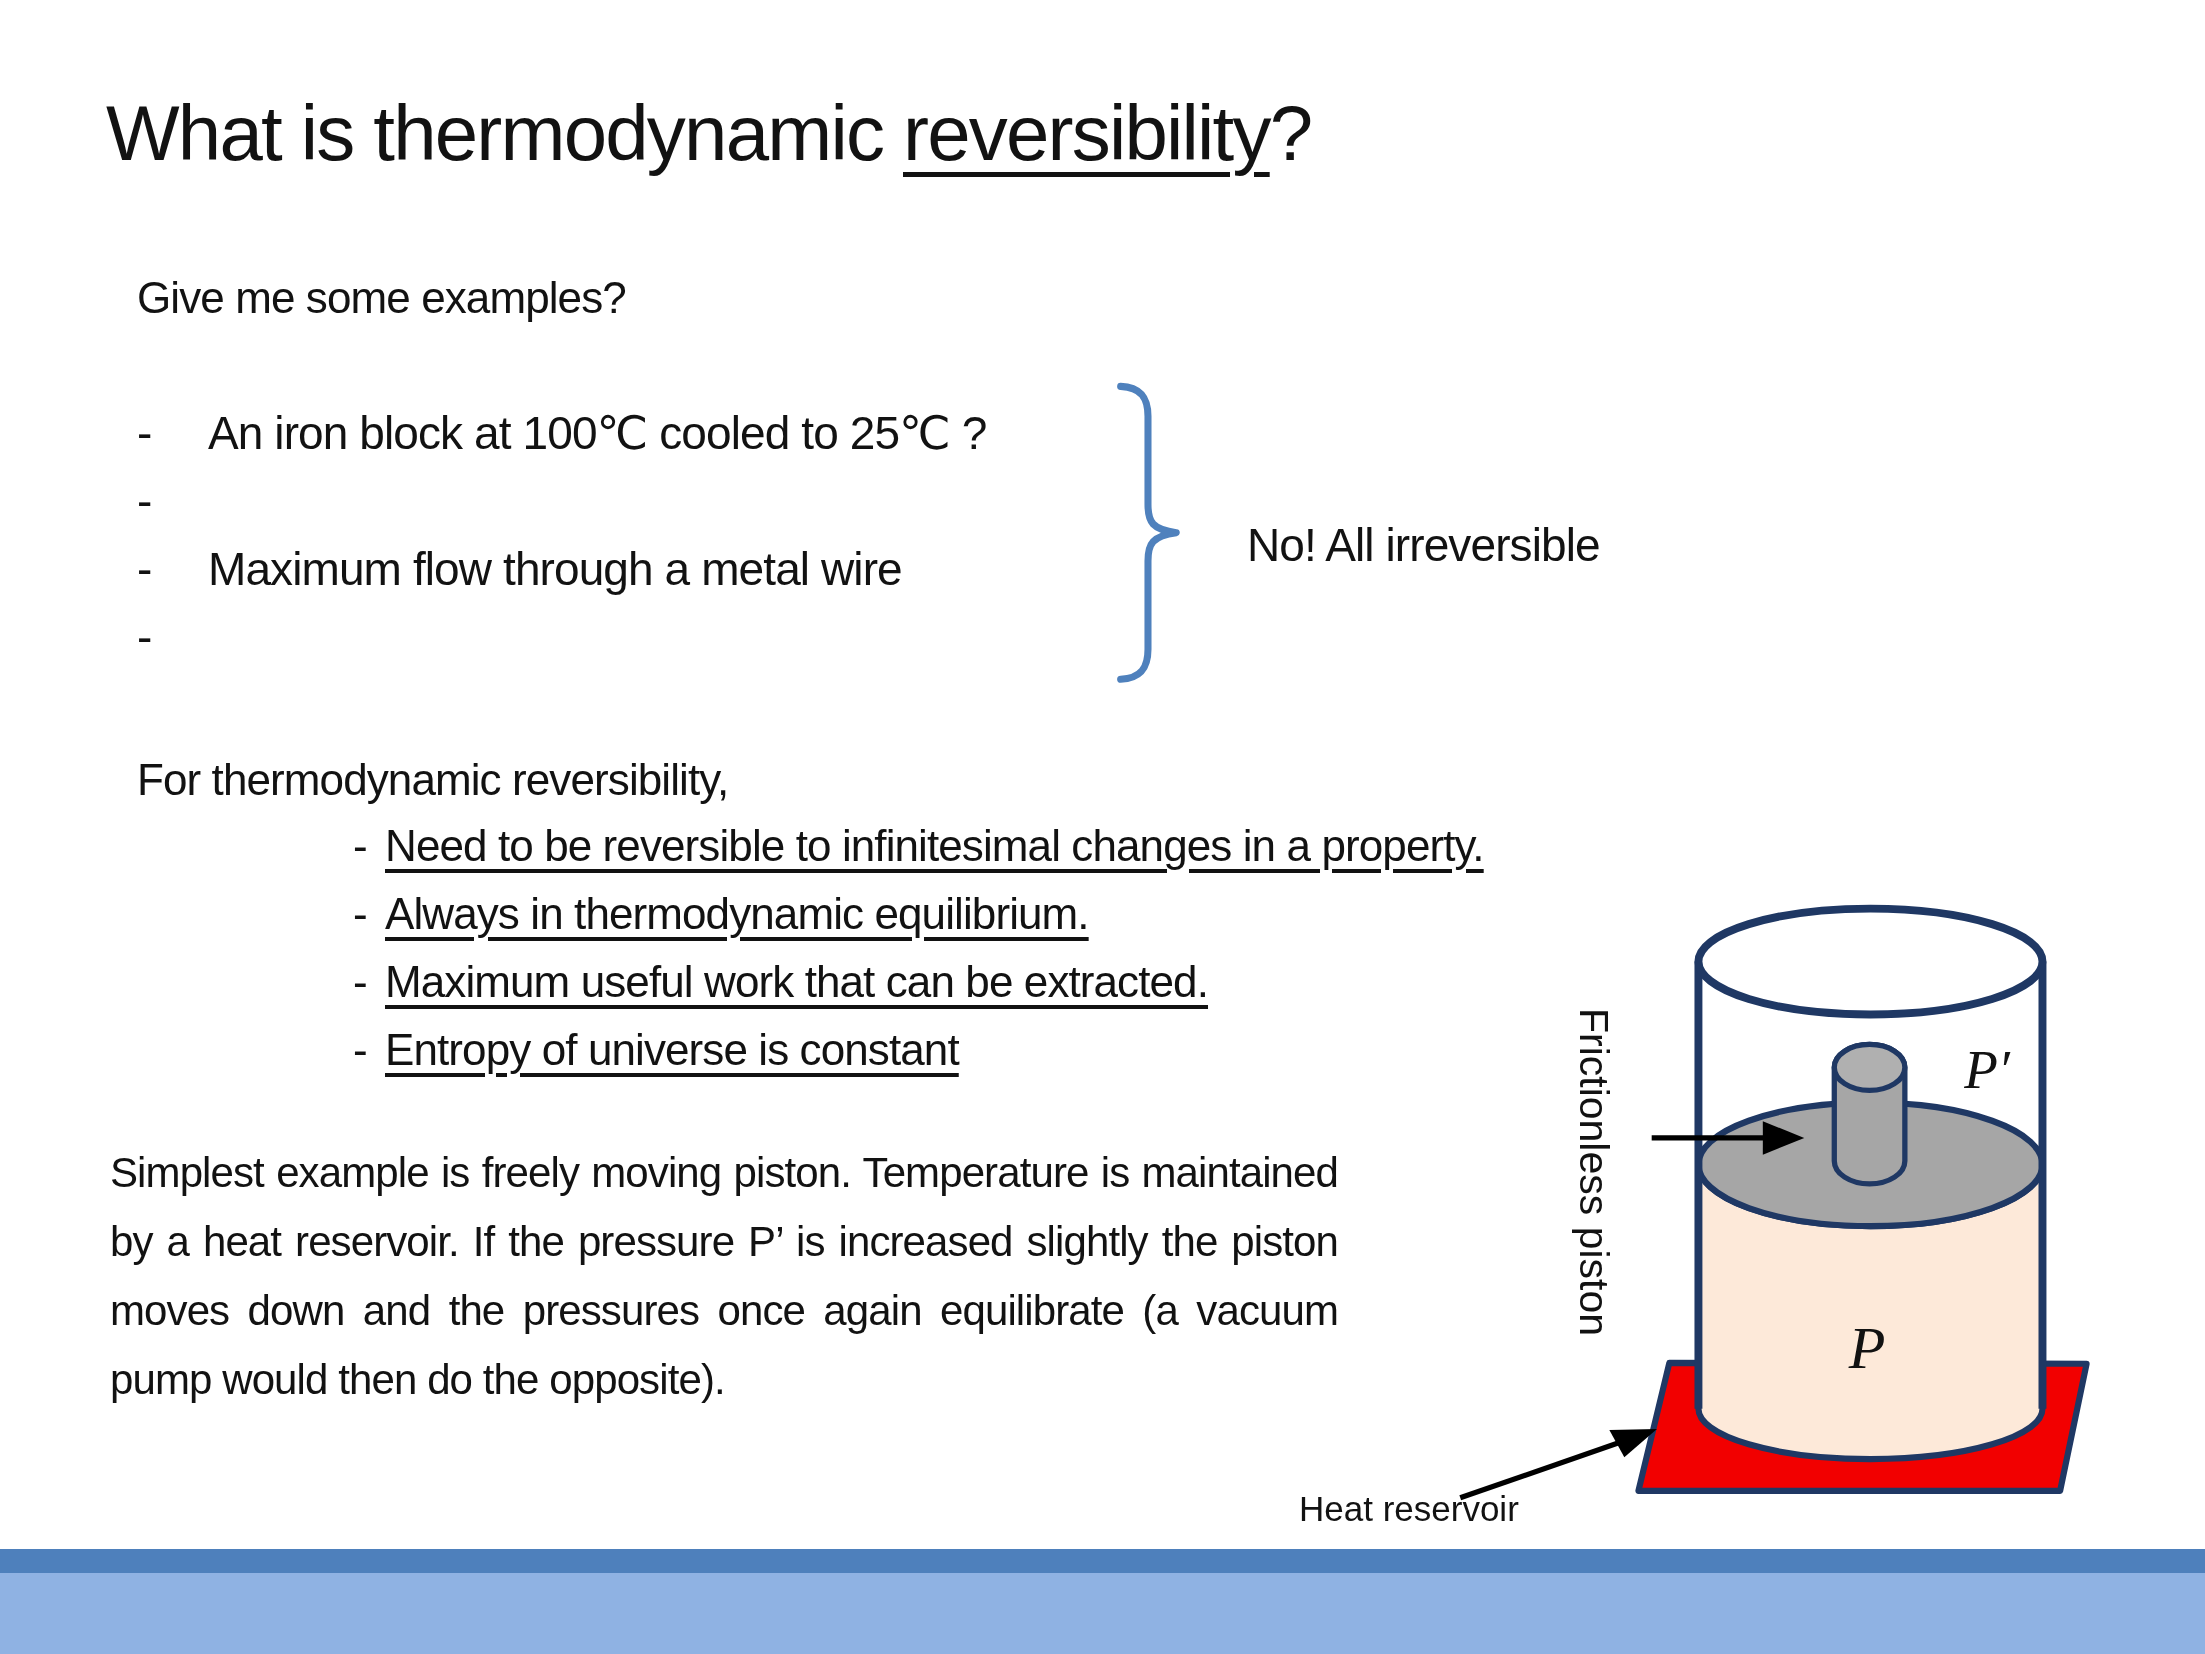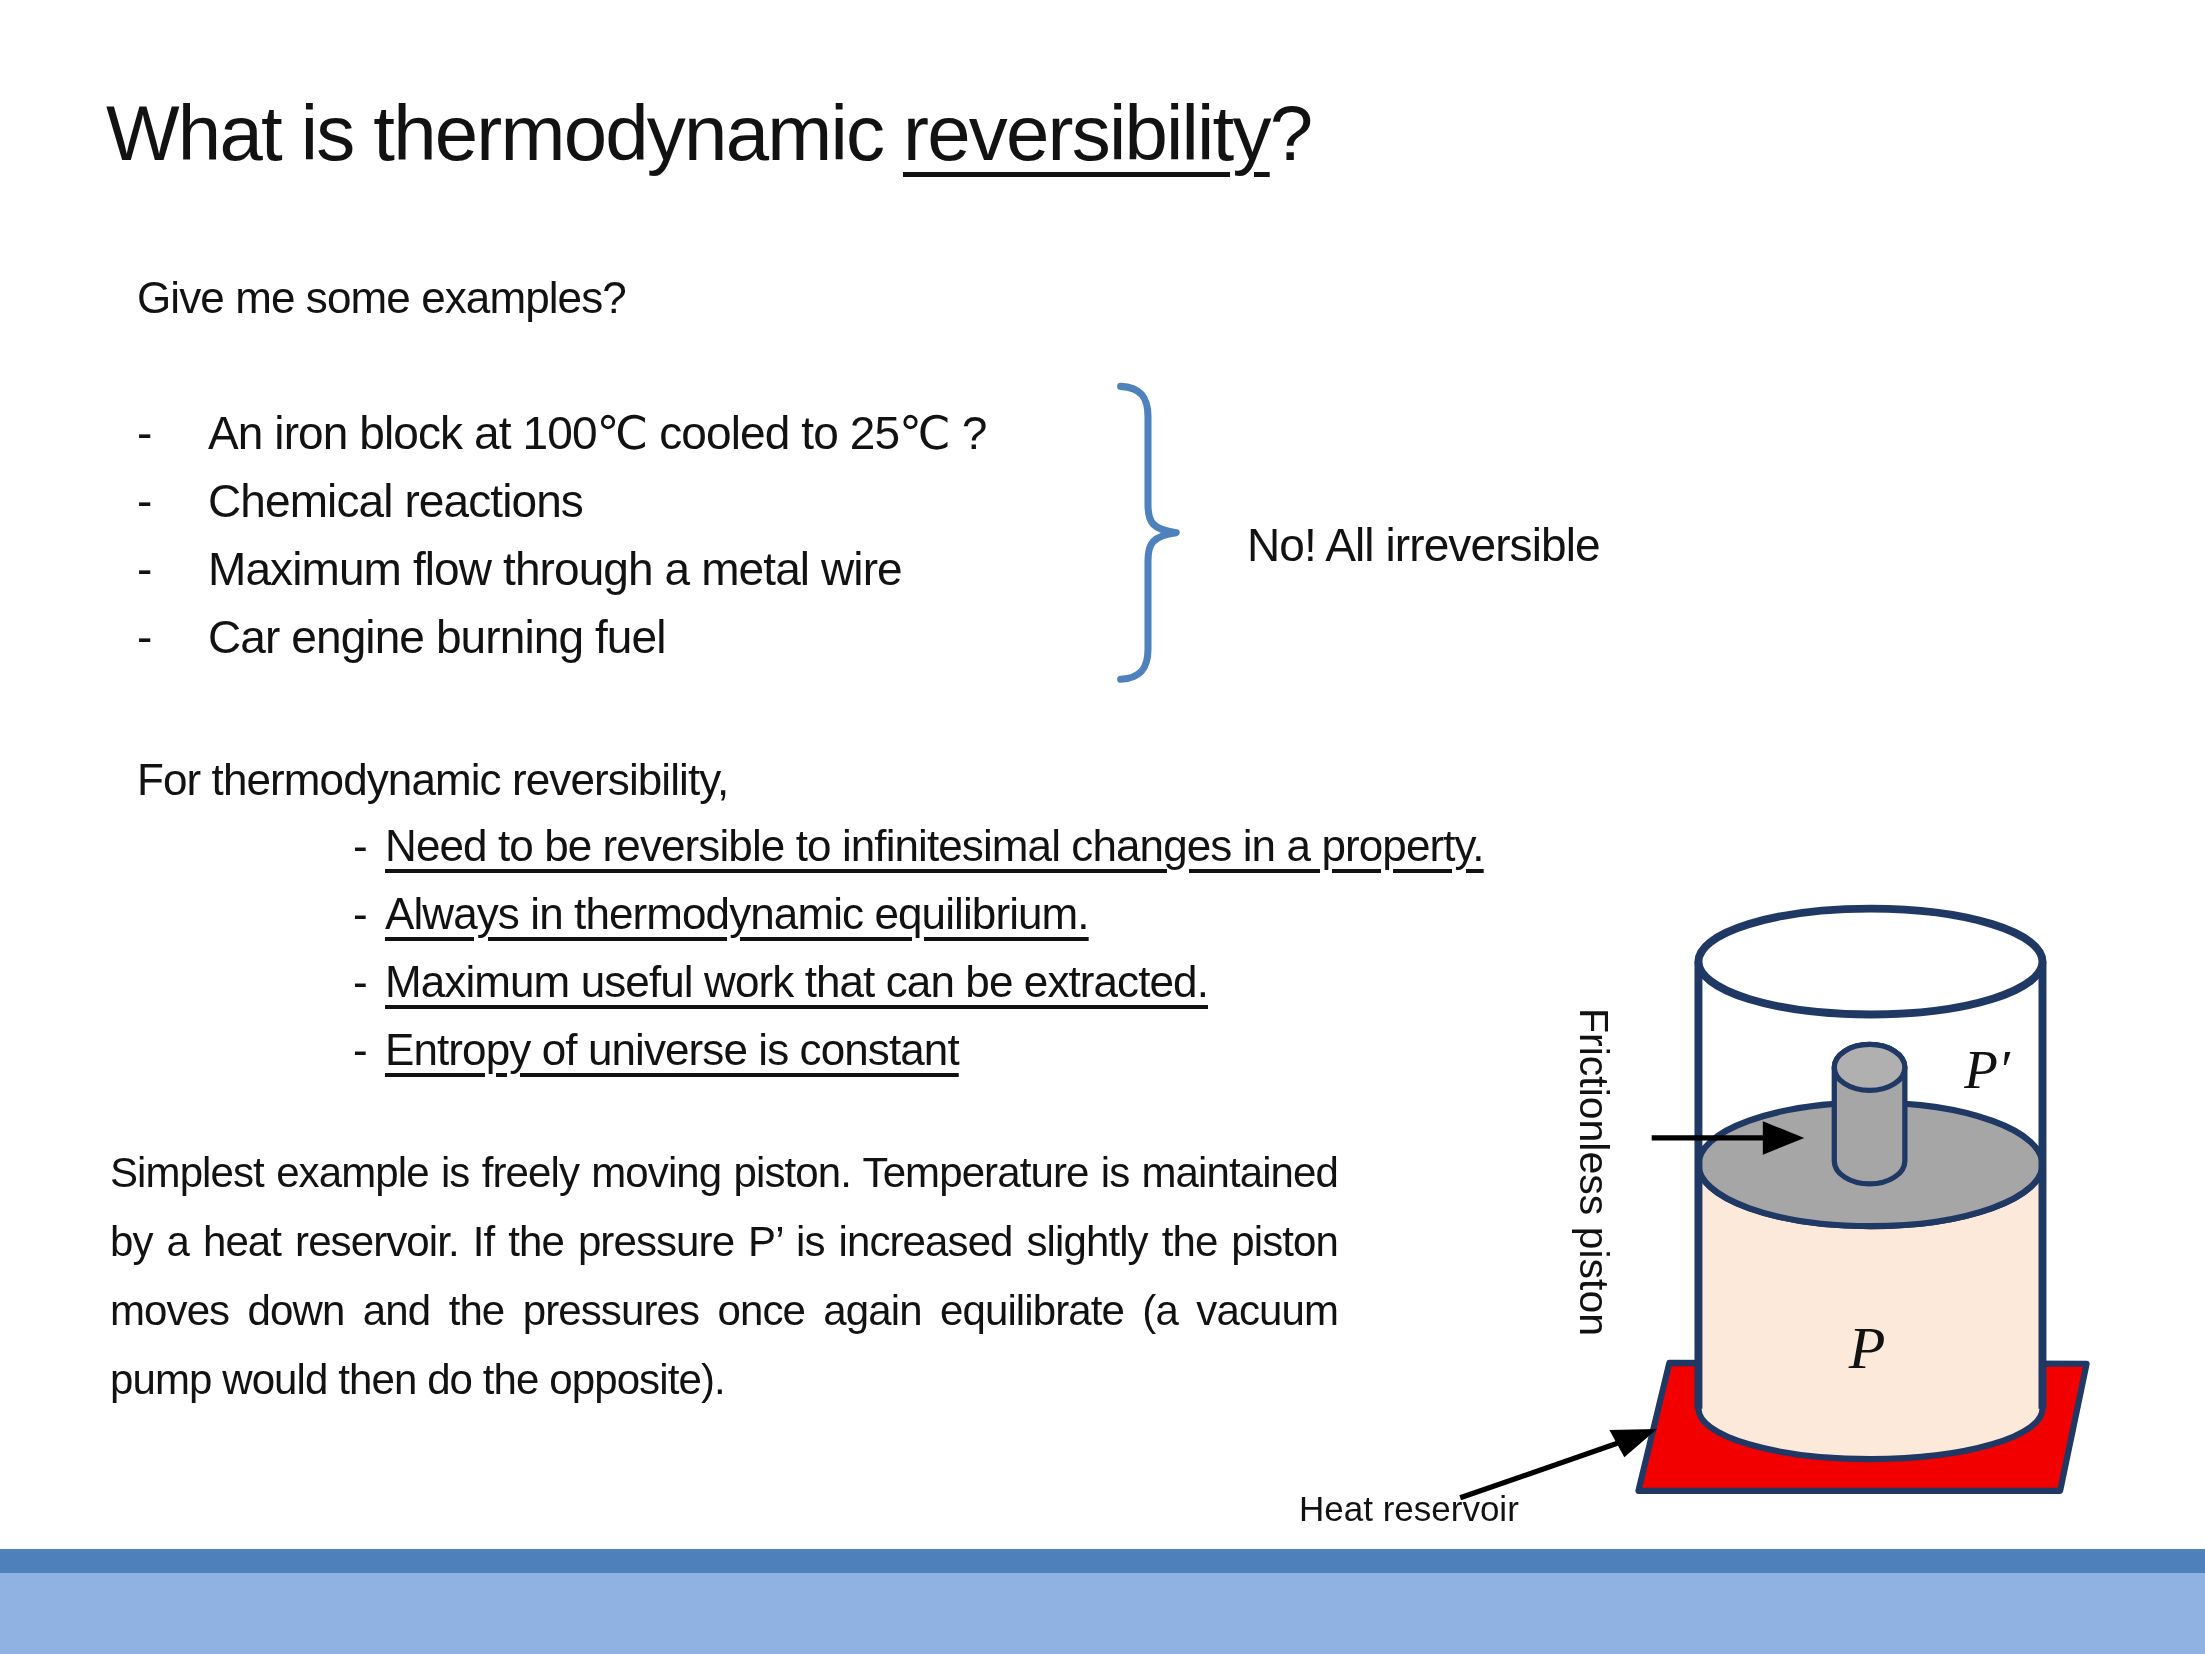--- a/index.html
+++ b/index.html
@@ -52,29 +52,27 @@
 
 <div class="abs question">Give me some examples?</div>
 
 <div class="abs examples">
   <div class="ex-row">
     <span class="ex-dash">-</span>
     <span>An iron block at 100℃ cooled to 25℃ ?</span>
   </div>
   <div class="ex-row">
     <span class="ex-dash">-</span>
-    <span>Chemical reactions</span>
   </div>
   <div class="ex-row">
     <span class="ex-dash">-</span>
     <span>Maximum flow through a metal wire</span>
   </div>
   <div class="ex-row">
     <span class="ex-dash">-</span>
-    <span>Car engine burning fuel</span>
   </div>
 </div>
 
 <div class="abs no-label">No! All irreversible</div>
 
 <div class="abs for-intro">For thermodynamic reversibility,</div>
 <div class="abs conditions">
   <div class="cond-row">
     <span class="cond-dash">-</span>
     <span class="cond-text">Need to be reversible to infinitesimal changes in a property.</span>

